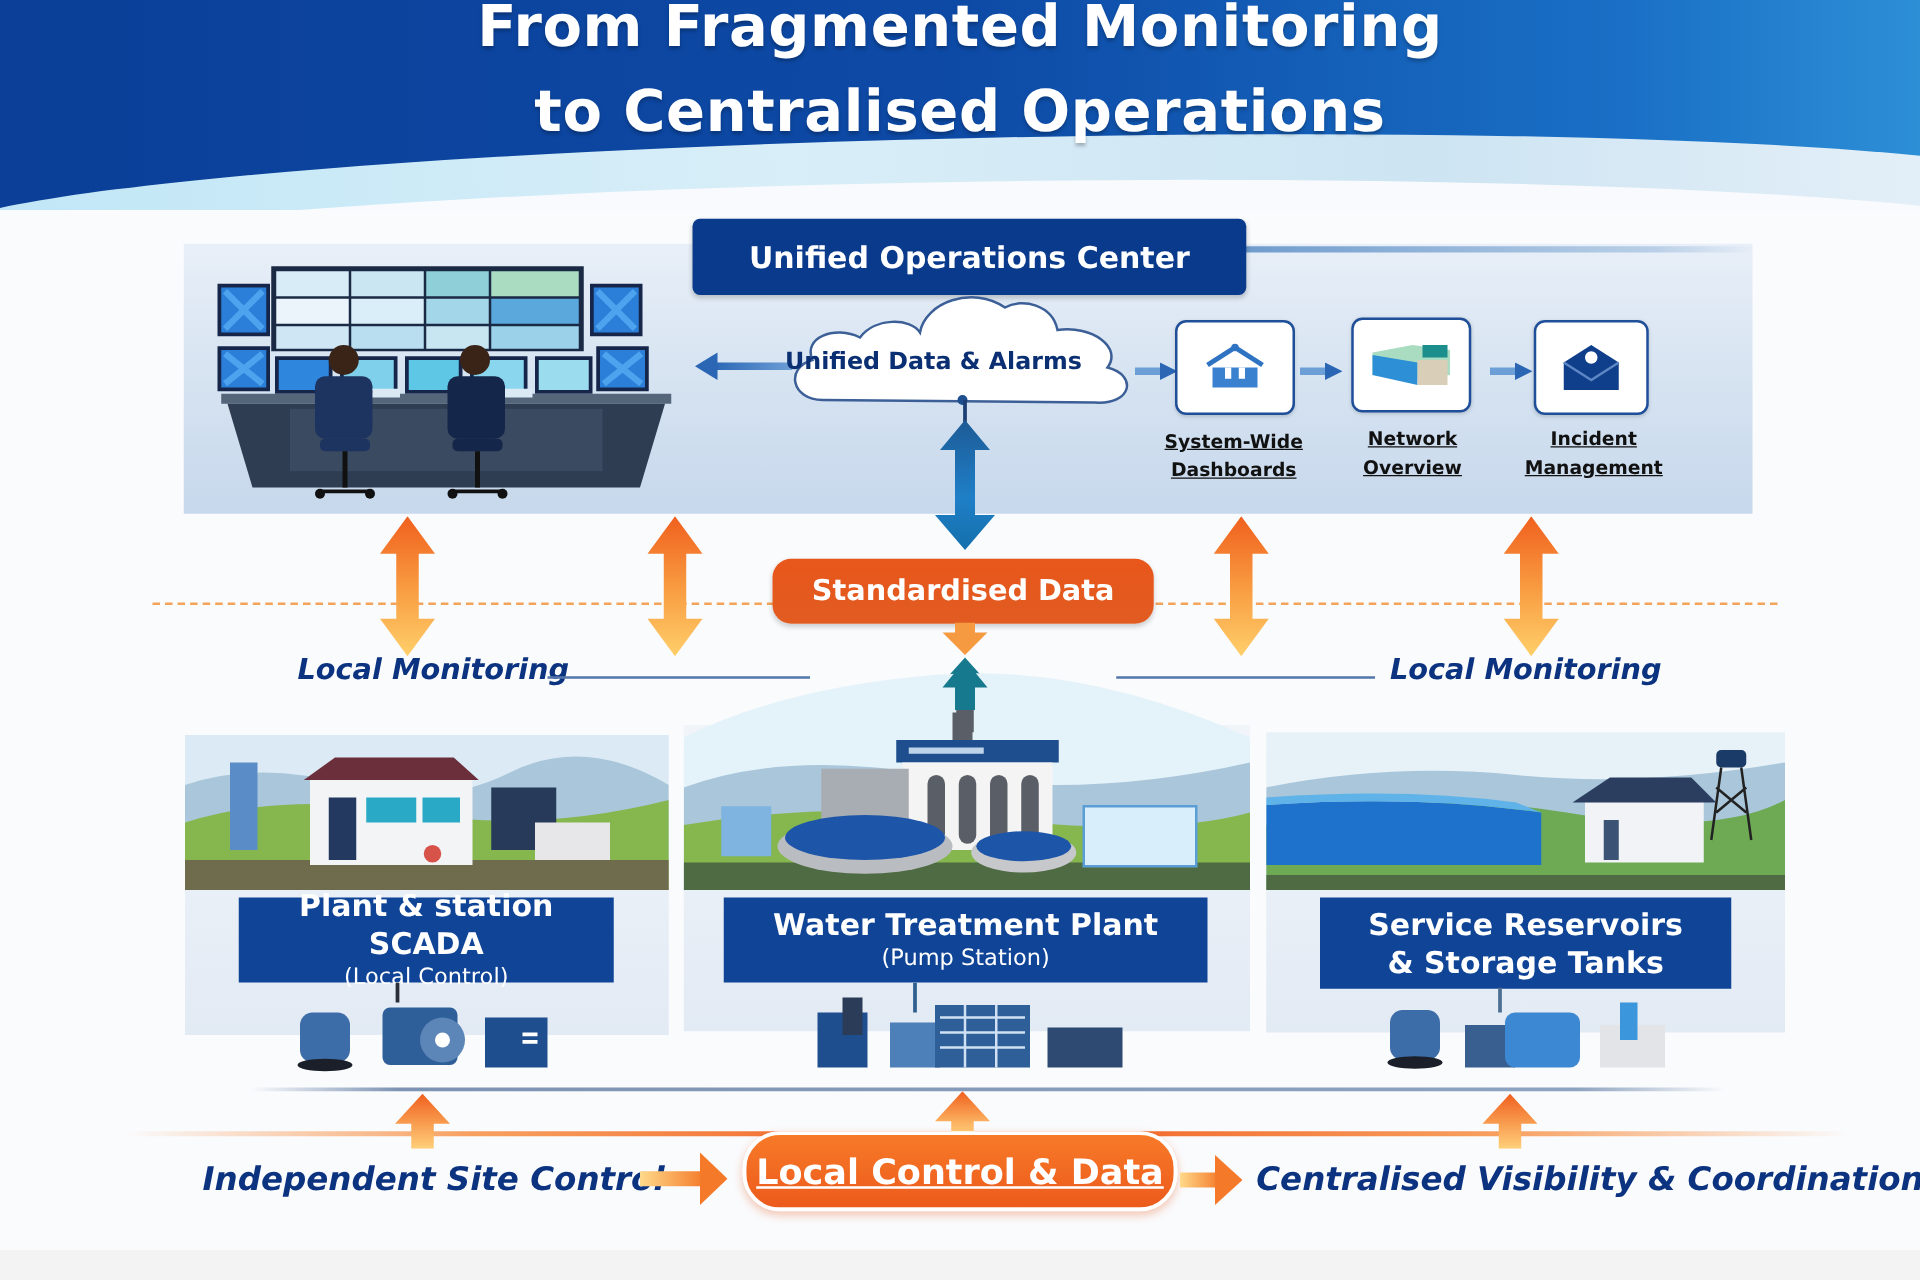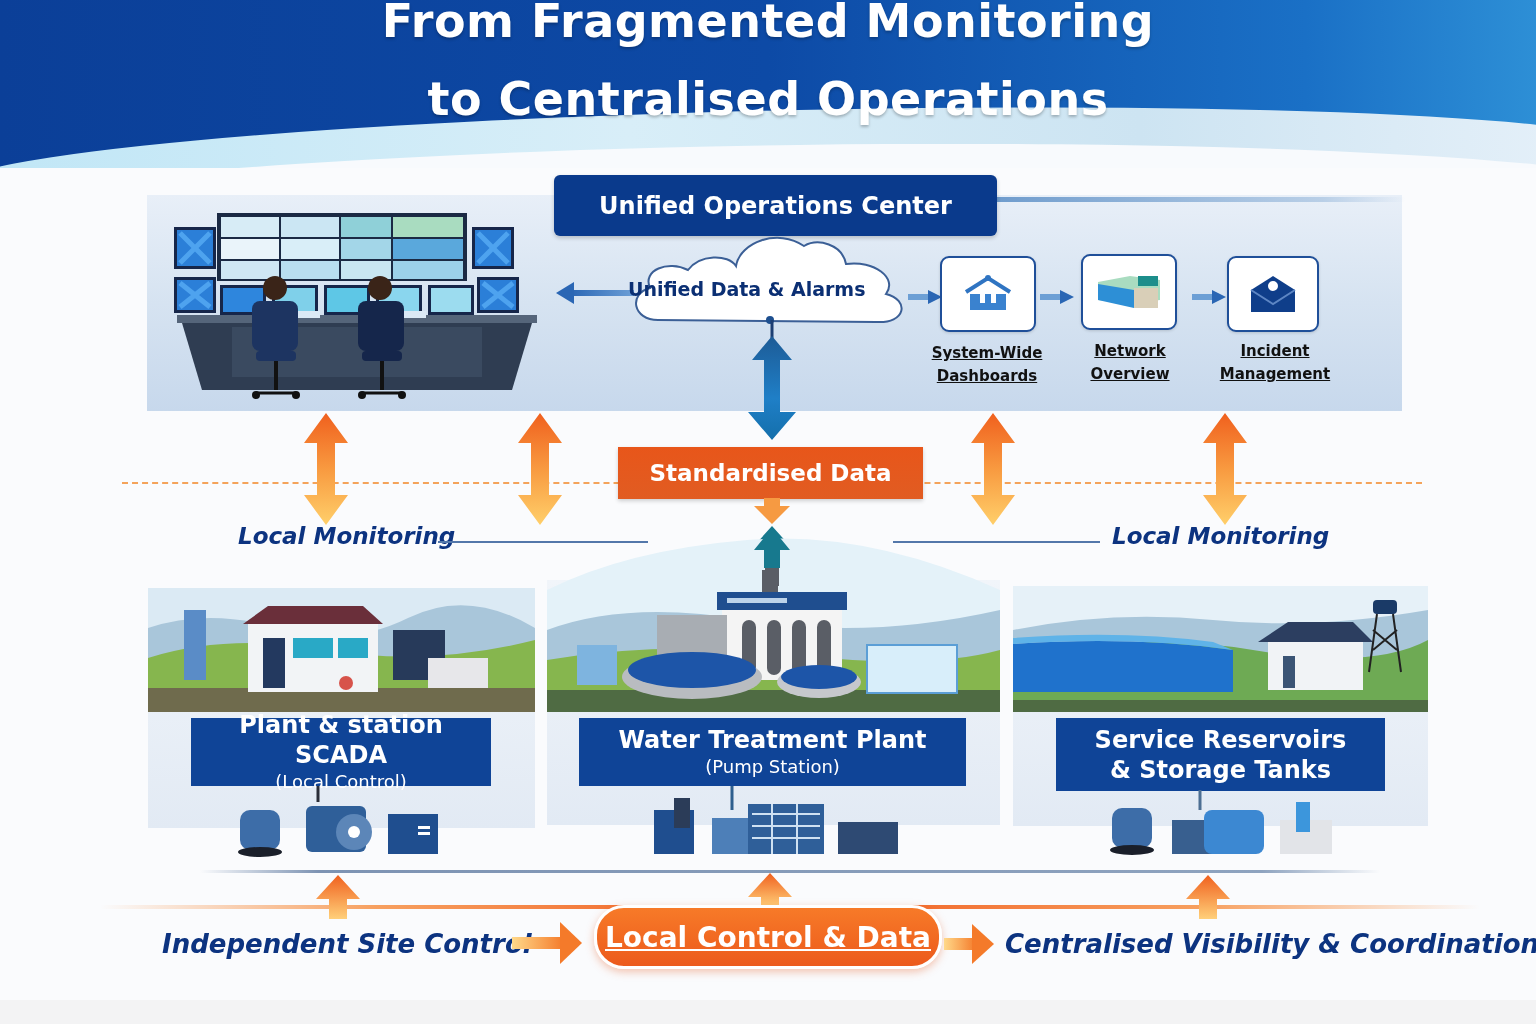--- a/index.html
+++ b/index.html
@@ -12,21 +12,21 @@
   #header { left:0; top:0; width:1536px; height:180px; overflow:hidden;
     background: linear-gradient(90deg, #0b3f98 0%, #0d4aa6 50%, #1a70c6 85%, #2d8fd6 100%); text-decoration: underline; }
   #header .wave1 { left:-50px; top:110px; width:1700px; height:120px; border-radius:50%;
     background: linear-gradient(90deg,#bfe6f6,#d8eef8 40%,#cde4f2 70%,#e9f2fa); transform: rotate(-1.2deg); }
   #header .wave2 { left:-100px; top:145px; width:1800px; height:140px; border-radius:50%;
     background:#f8fafd; transform: rotate(-0.8deg); }
   .title-line { left:0; width:1536px; text-align:center; color:#fff; font-weight:bold;
     font-family:"DejaVu Sans", sans-serif; font-size:46px; letter-spacing:0.5px;
     text-shadow: 0 2px 3px rgba(0,0,0,0.25); }
   #title1 { top:-6px; }
-  #title2 { top:72px; }
+  #title2 { top:62px; }
 
   
   #canvas { left:0; top:168px; width:1536px; height:832px; background:#fafbfd; }
 
   
   #ops-panel { left:147px; top:195px; width:1255px; height:216px;
     background: linear-gradient(180deg,#e8eff8 0%,#d6e3f1 50%,#c7d8ec 100%); }
   #ops-topline { left:995px; top:197px; width:410px; height:5px;
     background: linear-gradient(90deg,#6f9ccd,#b9cfe7 80%,rgba(200,215,235,0)); }
 
@@ -46,21 +46,21 @@
     display:flex; align-items:center; justify-content:center; box-shadow:0 1px 3px rgba(0,0,0,0.15); }
   .tile-label { width:150px; text-align:center; color:#111; font-weight:bold; font-size:15px; line-height:23px;text-decoration:underline; }
 
   .flow-arrow { height:14px; }
 
   
   .dbl-arrow { width:50px; height:112px; }
 
   #dash-line { left:122px; top:482px; width:1300px; height:0; border-top:2px dashed #f4a35a; }
 
-  #std-box { left:618px; top:447px; width:305px; height:52px; border-radius:0;
+  #std-box { left:618px; top:447px; width:305px; height:52px; border-radius:15px;
     background: linear-gradient(180deg,#e8561a,#e15c22); color:#fff; font-weight:bold; font-size:23px;
     display:flex; align-items:center; justify-content:center; box-shadow:0 2px 4px rgba(0,0,0,0.18); }
 
   .lm-label { color:#0c3380; font-weight:bold; font-style:italic; font-size:23px; }
   .hline { height:2px; background:#5377aa; }
 
   
   .site { background: linear-gradient(180deg,#f1f5fa,#e2eaf4); }
   .scene { overflow:hidden; }
   .site-banner { background:#0f4497; color:#fff; text-align:center; font-weight:bold; font-size:24px; line-height:30px;

